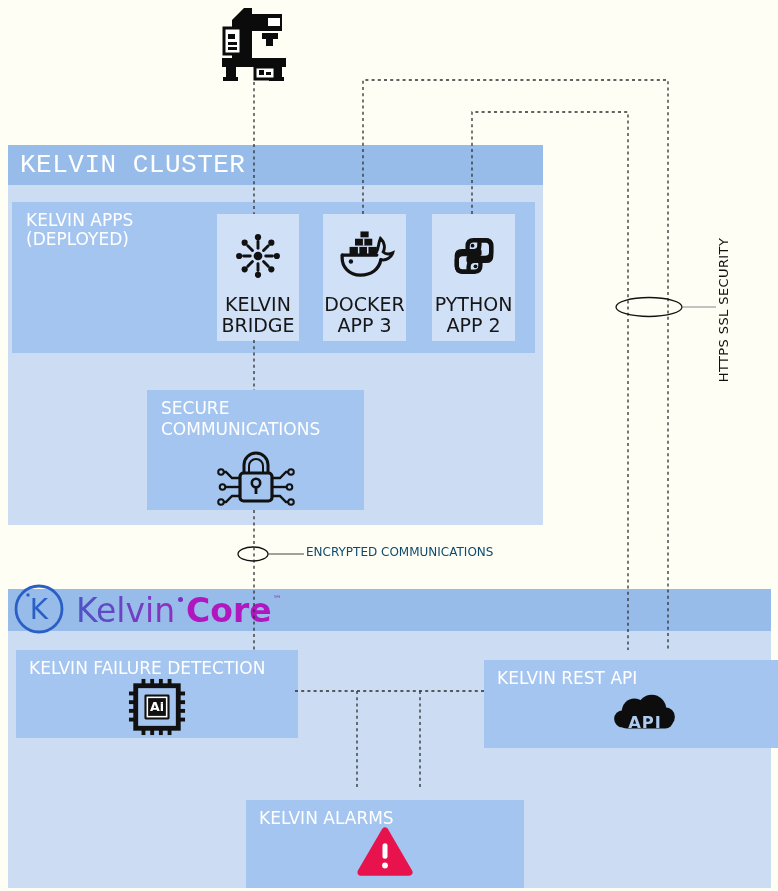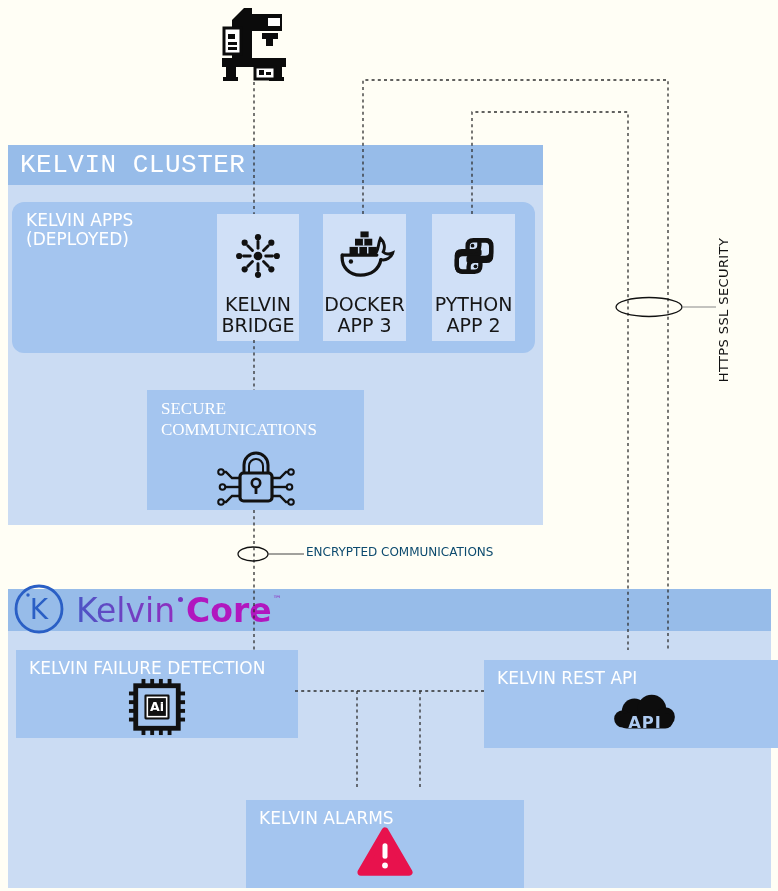--- a/index.html
+++ b/index.html
@@ -12,31 +12,31 @@
   .abs{position:absolute;}
 
   
   .machine{left:216px; top:4px; width:76px; height:78px;}
 
   
   .cluster-band{left:8px; top:145px; width:535px; height:40px; background:#97BCE9;
     display:flex; align-items:center; padding-left:12px; box-sizing:border-box;
     color:#FFFFFF; font-size:26px; letter-spacing:0.5px; z-index:2;font-family:Liberation Mono, monospace;}
   .cluster-body{left:8px; top:185px; width:535px; height:340px; background:#CBDCF3; z-index:1;}
-  .apps-box{left:12px; top:202px; width:523px; height:151px; background:#A4C5EF; z-index:2;border-radius:12px;}
+  .apps-box{left:12px; top:202px; width:523px; height:151px; background:#A4C5EF; z-index:2;}
   .apps-title{position:absolute; left:14px; top:9px; color:#FFFFFF; font-size:17px; line-height:19px;}
   .card{position:absolute; top:12px; height:127px; background:#D0E0F7;
     display:flex; flex-direction:column; align-items:center; box-sizing:border-box;}
   .card-bridge{left:205px; width:82px;}
   .card-docker{left:311px; width:83px;}
   .card-python{left:420px; width:83px;}
   .card-icon{height:76px; display:flex; align-items:center; justify-content:center; margin-top:4px;}
   .card-label{text-align:center; color:#161616; font-size:19px; line-height:21px;}
 
-  .secure-box{left:147px; top:390px; width:217px; height:120px; background:#A4C5EF; z-index:2;font-family:Liberation Serif, serif;}
+  .secure-box{left:147px; top:390px; width:217px; height:120px; background:#A4C5EF; z-index:2;}
   .secure-title{position:absolute; left:14px; top:8px; color:#FFFFFF; font-size:17px; line-height:21px;}
   .lock-icon{position:absolute; left:50%; transform:translateX(-50%); top:55px;}
 
   
   .encrypted-label{left:306px; top:545px; color:#0c4a6e; font-size:12px; z-index:3;}
   .https-label{left:649px; top:302px; width:150px; height:16px; transform:rotate(-90deg);
     transform-origin:50% 50%; text-align:center; color:#111; font-size:13px; letter-spacing:0.4px; z-index:3;}
 
   
   .core-band{left:8px; top:589px; width:763px; height:42px; background:#97BCE9; z-index:2;}

